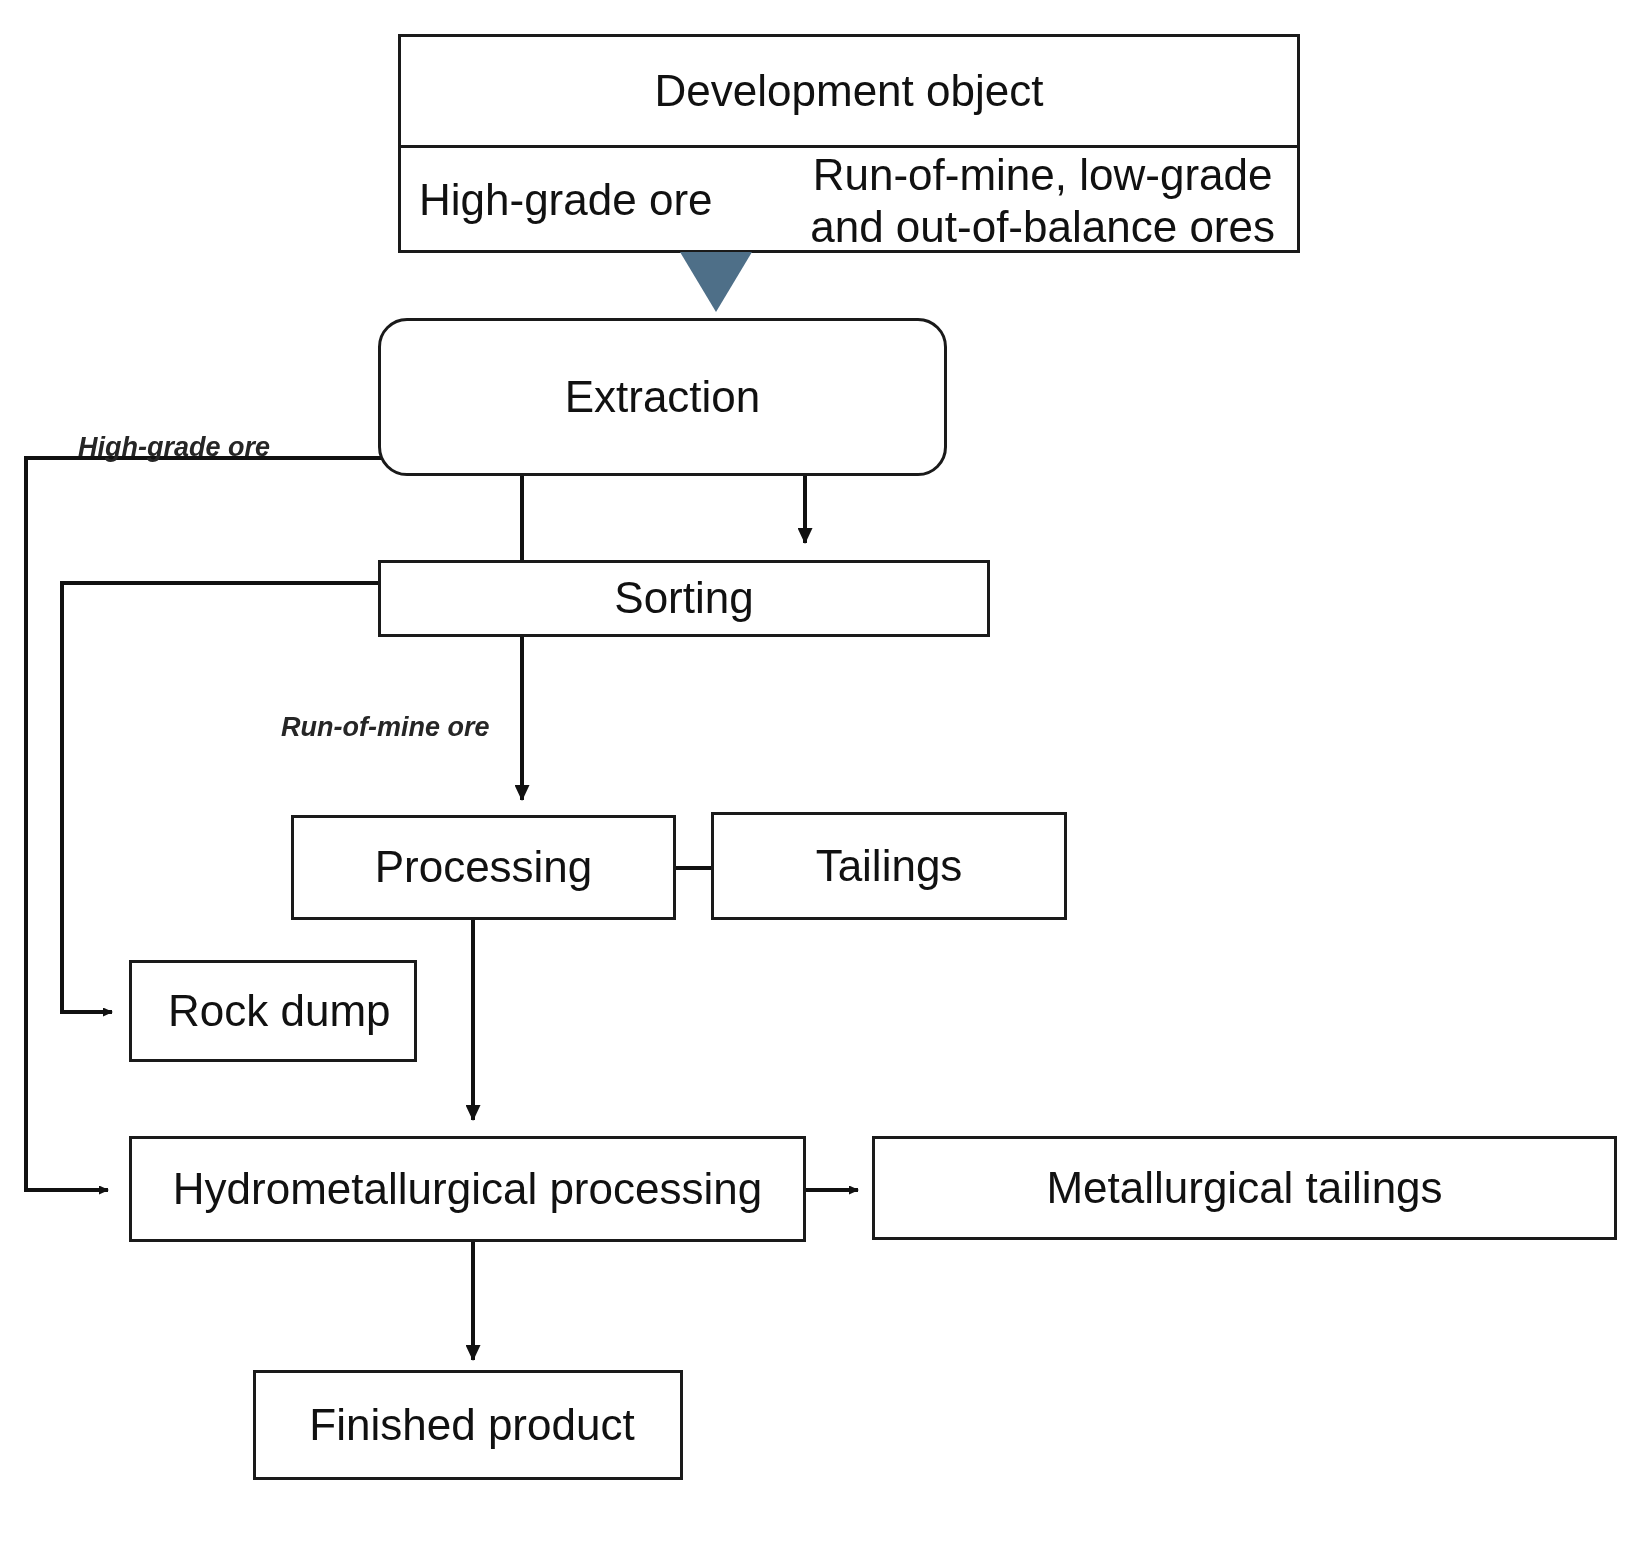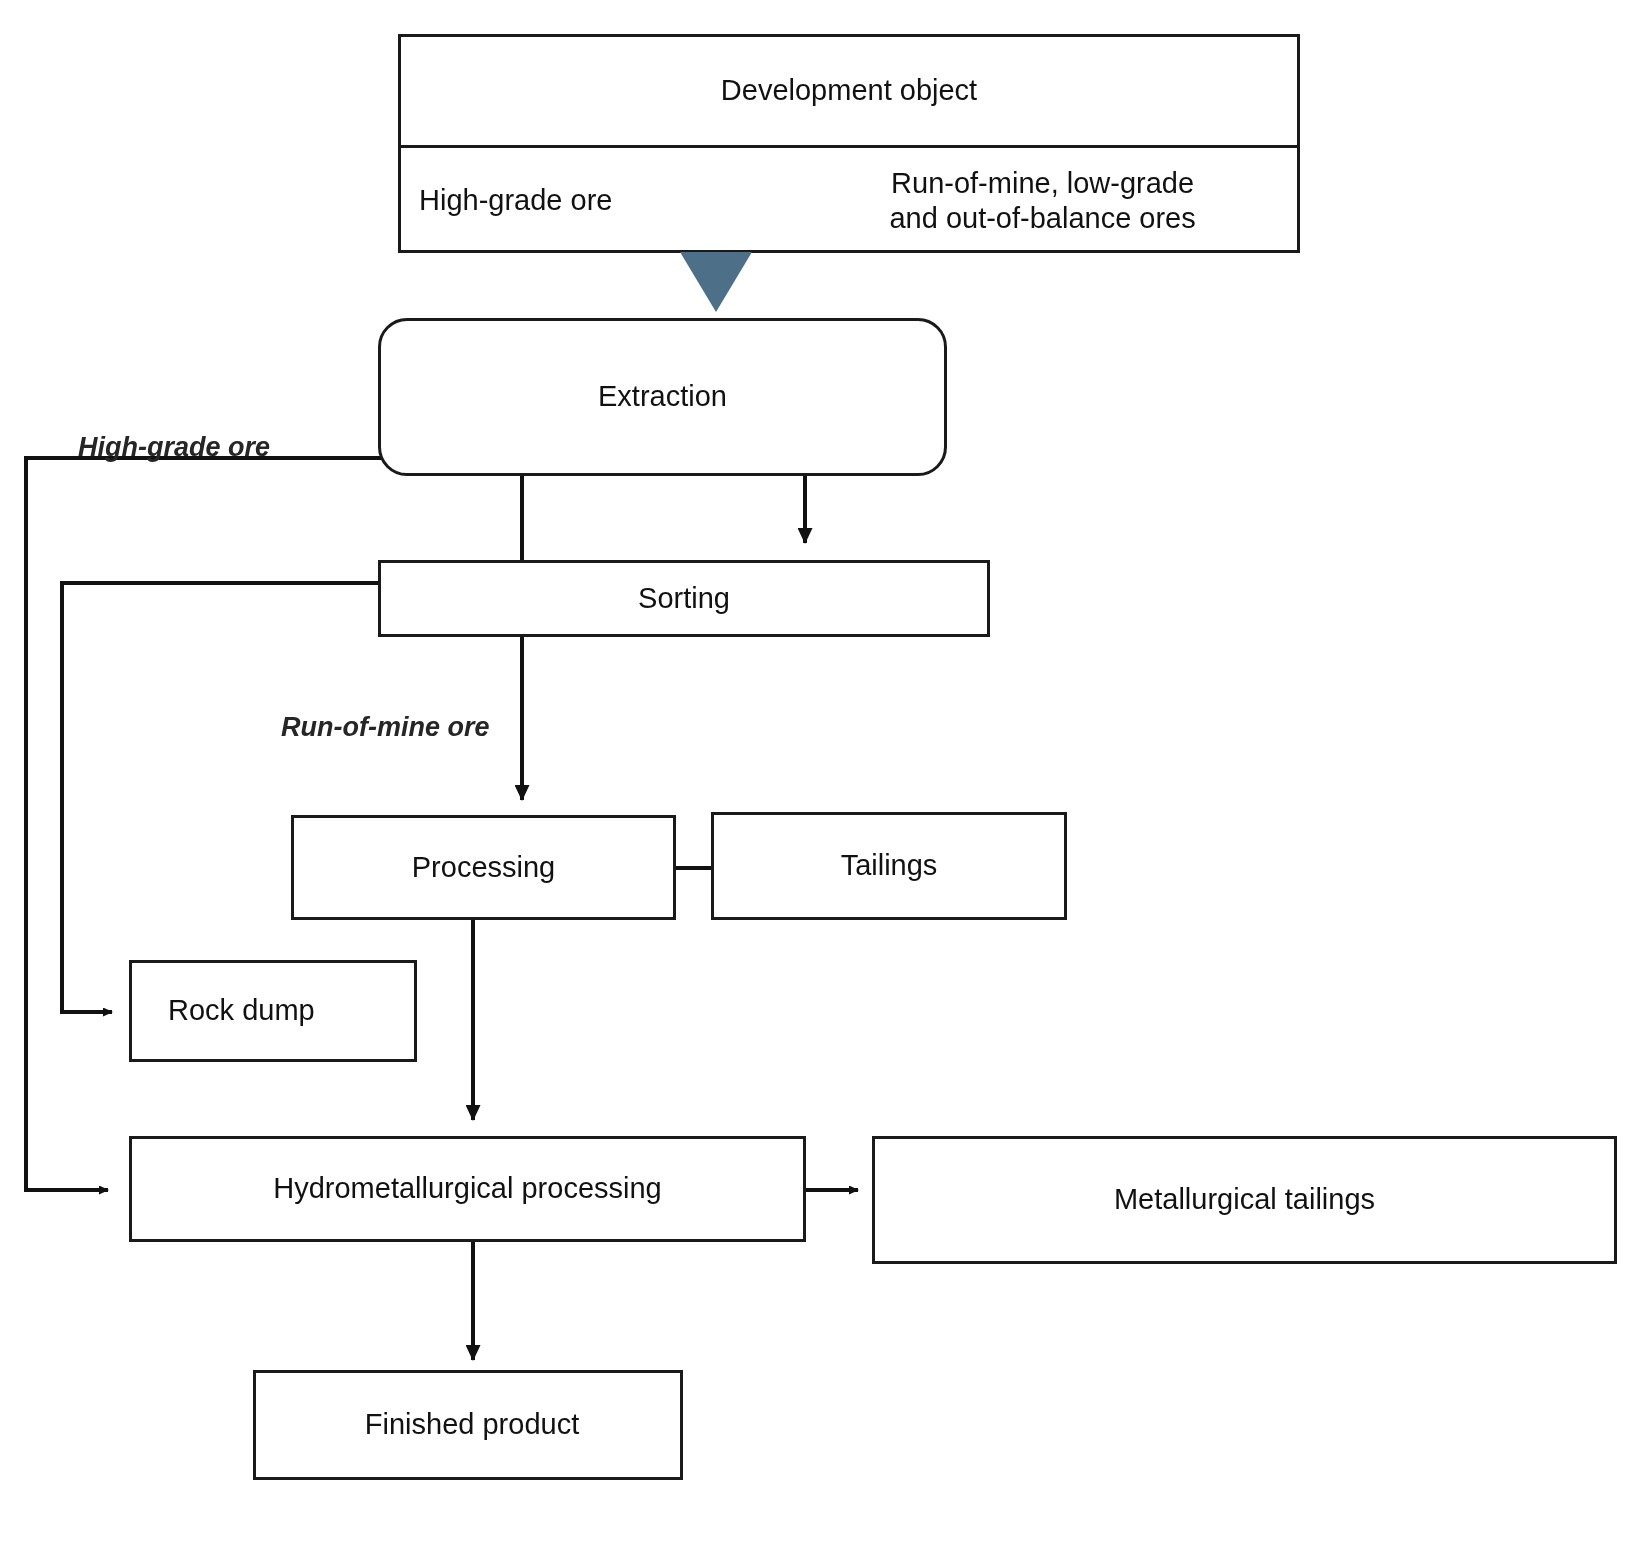--- a/index.html
+++ b/index.html
@@ -28,21 +28,21 @@
   .node {
     position: absolute;
     box-sizing: border-box;
     border: 3px solid #1a1a1a;
     background: #ffffff;
     display: flex;
     align-items: center;
     justify-content: center;
     text-align: center;
     color: #111111;
-    font-size: 29px;
+    font-size: 44px;
     line-height: 1.14;
     z-index: 2;
   }
   .node.split {
     display: block;
     padding: 0;
   }
   .node .hdr {
     box-sizing: border-box;
     width: 100%;
@@ -154,21 +154,21 @@
   </div>
 
   <div class="node" style="left:129px; top:960px; width:288px; height:102px; justify-content:flex-start; padding-left:36px;">
     <span>Rock dump</span>
   </div>
 
   <div class="node" style="left:129px; top:1136px; width:677px; height:106px;">
     <span>Hydrometallurgical processing</span>
   </div>
 
-  <div class="node" style="left:872px; top:1136px; width:745px; height:128px;">
+  <div class="node" style="left:872px; top:1136px; width:745px; height:104px;">
     <span>Metallurgical tailings</span>
   </div>
 
   <div class="node" style="left:253px; top:1370px; width:430px; height:110px;padding-left:8px;">
     <span>Finished product</span>
   </div>
 
   <div class="edge-label" style="left:78px; top:432px;">High-grade ore</div>
 
   <div class="edge-label" style="left:281px; top:712px;">Run-of-mine ore</div>

